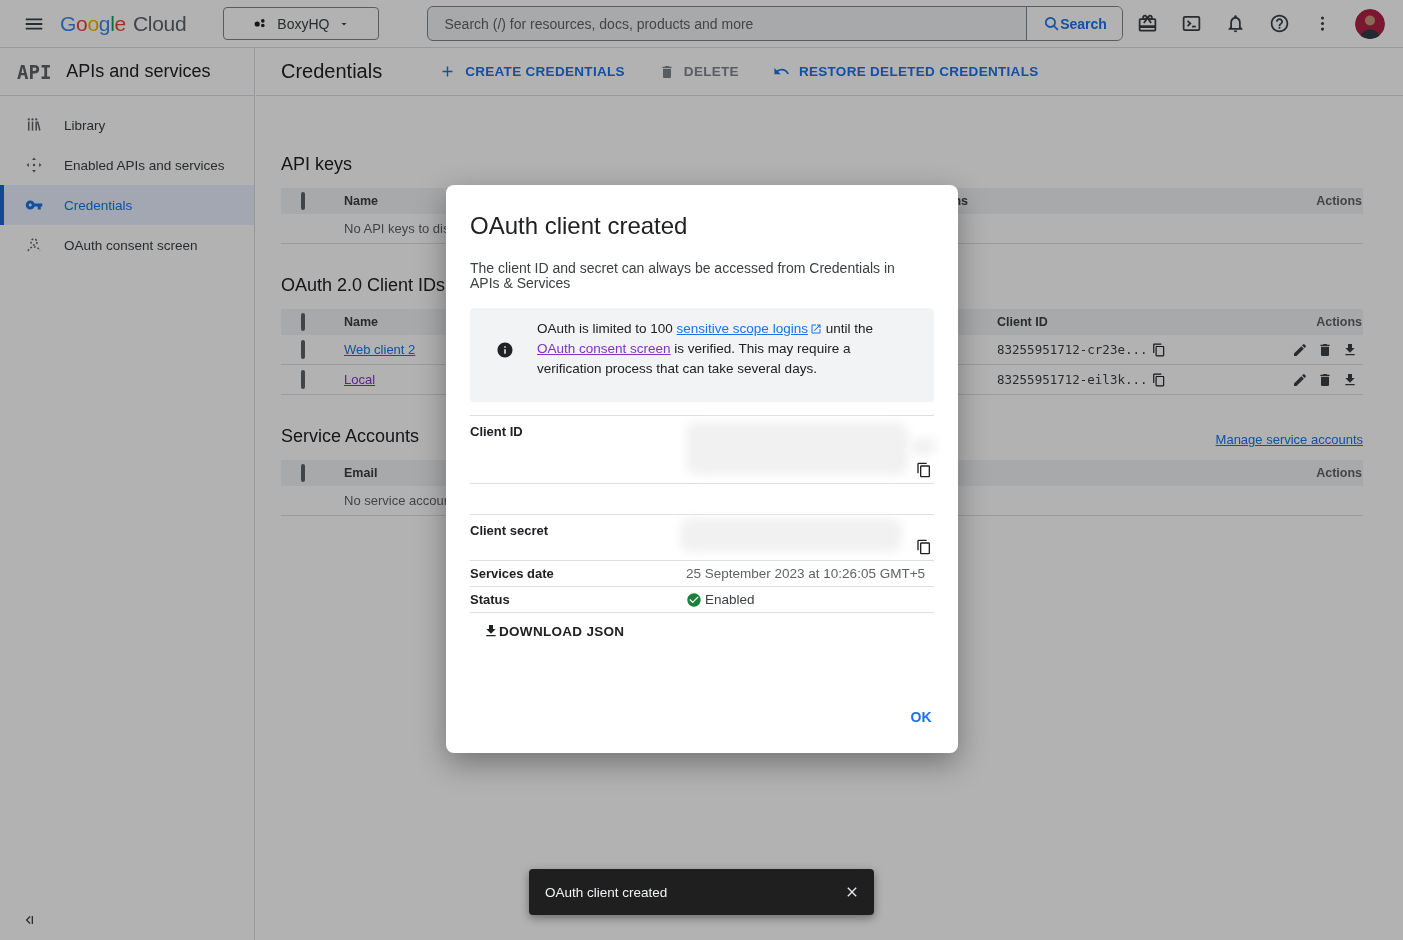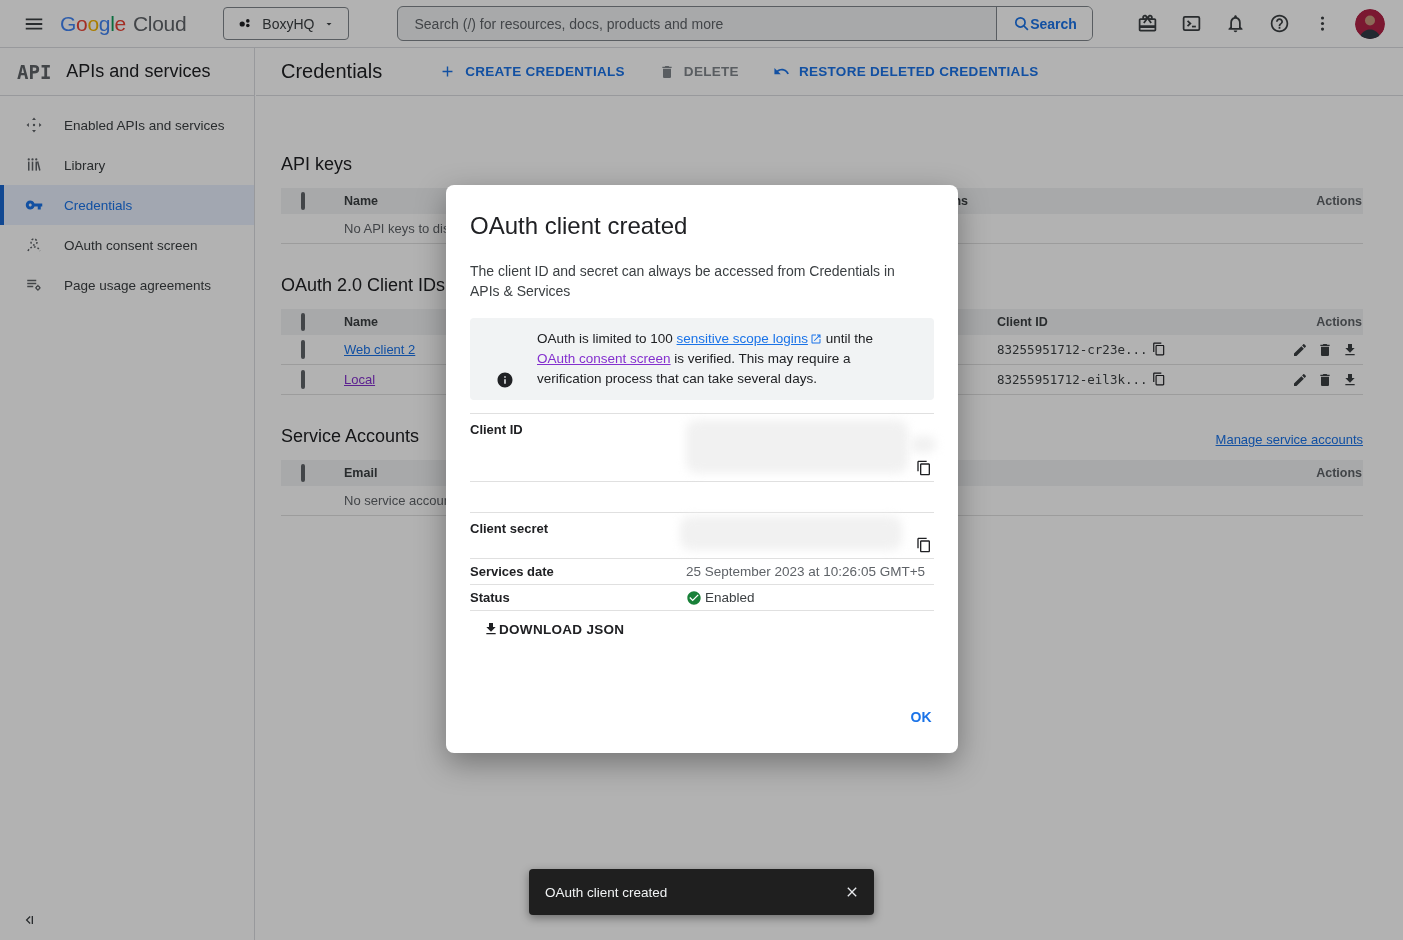--- a/index.html
+++ b/index.html
@@ -11,21 +11,21 @@
   
   .topbar{position:absolute;top:0;left:0;right:0;height:48px;background:#fff;
           border-bottom:1px solid #dadce0;display:flex;align-items:center;z-index:1}
   .icon-btn{background:none;border:0;cursor:pointer;color:#3c4043;display:flex;align-items:center;justify-content:center}
   .hamburger{margin-left:14px;width:40px;height:40px}
   .gc-logo{margin-left:6px;display:flex;align-items:baseline;font-size:21px;letter-spacing:-.3px}
   .gc-logo .gl{font-weight:500}
   .c-b{color:#4285F4}.c-r{color:#EA4335}.c-y{color:#F4B400}.c-g{color:#0F9D58}
   .gc-cloud{color:#5f6368;margin-left:7px;font-weight:400}
   .project{margin-left:37px;height:33px;border:1px solid #80868b;border-radius:4px;background:#fff;
-           display:flex;align-items:center;padding:0 13px;gap:9px;font-size:14px;color:#3c4043;cursor:pointer}
+           display:flex;align-items:center;padding:0 28px;gap:9px;font-size:14px;color:#3c4043;cursor:pointer}
   .searchbar{margin-left:48px;width:696px;height:35px;border:1px solid #80868b;border-radius:6px;
              background:#f1f3f4;display:flex;align-items:stretch;overflow:hidden}
   .searchbar input{flex:1;border:0;background:transparent;font-size:14px;color:#7f1d1d;
                    padding:0 16px;outline:none;font-family:"Liberation Sans",sans-serif}
   .searchbar input::placeholder{color:#5f6368}
   .search-btn{width:96px;background:#fff;border:0;border-left:1px solid #80868b;display:flex;
               align-items:center;justify-content:center;color:#1a73e8;font-weight:700;
               font-size:14px;cursor:pointer}
   .topbar-icons{margin-left:auto;margin-right:18px;display:flex;align-items:center;gap:23px}
   .avatar{width:30px;height:30px;border-radius:50%;overflow:hidden;border:0;padding:0;cursor:pointer;background:none}
@@ -69,32 +69,32 @@
         font-size:13px;color:#3c4043;position:relative}
   .g2{grid-template-columns:44px 1fr}
   .g4{grid-template-columns:44px 672px 1fr}
   .cell-cb{padding-left:20px}
   .cell-name{padding-left:19px}
   .checkbox{width:17px;height:17px;border:2px solid #5f6368;border-radius:2px;background:transparent;cursor:pointer}
   .empty-txt{grid-column:2;padding-left:19px;color:#5f6368}
   .th-actions{position:absolute;right:1px;top:0;bottom:0;display:flex;align-items:center;color:#5f6368;font-weight:700}
   .th-restr{position:absolute;right:395px;top:0;bottom:0;display:flex;align-items:center;font-weight:700;color:#3c4043;white-space:nowrap}
   .mono{font-family:"DejaVu Sans Mono",monospace;font-size:12.5px;color:#3c4043}
-  .cid-cell{display:flex;align-items:flex-start;gap:4px}
+  .cid-cell{display:flex;align-items:flex-end;gap:4px}
   .copy-btn{color:#202124}
   .row-actions{position:absolute;right:5px;top:0;bottom:0;display:flex;align-items:center;gap:9px;color:#3c4043}
 
   
   .overlay{position:absolute;inset:0;background:rgba(0,0,0,.30);z-index:40}
   .dialog{position:absolute;left:446px;top:185px;width:512px;height:568px;background:#fff;
           border-radius:8px;box-shadow:0 10px 30px rgba(0,0,0,.35);z-index:50;padding:24px}
   .dlg-title{font-size:24px;font-weight:400;color:#202124;margin-top:3px}
-  .dlg-sub{margin-top:21px;font-size:14px;line-height:20px;color:#3c4043;width:442px}
-  .notice{margin-top:17px;background:#f1f3f4;border-radius:4px;padding:11px 16px 11px 26px;
-          display:flex;gap:23px;align-items:flex-end}
+  .dlg-sub{margin-top:21px;font-size:14px;line-height:15px;color:#3c4043;width:442px}
+  .notice{margin-top:17px;background:#f1f3f4;border-radius:4px;padding:11px 16px 23px 26px;
+          display:flex;gap:23px;align-items:center}
   .notice-ic{margin-top:2px;color:#202124;flex:none}
   .notice-text{font-size:13.5px;line-height:20px;color:#202124;width:376px}
   .hr{border-top:1px solid #e0e0e0}
   .kv-row{display:grid;grid-template-columns:216px 1fr;position:relative}
   .kv-label{font-size:13px;font-weight:700;color:#202124}
   .kv-val{font-size:13.5px;color:#5f6368}
   .row-cid{height:67px}
   .row-cid .kv-label{padding-top:8px}
   .row-gap{height:30px}
   .row-sec{height:45px}
@@ -203,73 +203,56 @@
 
   <aside class="sidebar">
     <div class="sb-head">
       <span class="api-logo">API</span>
       <span class="sb-title">APIs and services</span>
     </div>
     <nav class="sb-nav">
       <div class="nav-item">
         <span class="nicon">
           <svg width="18" height="18" viewBox="0 0 24 24" fill="currentColor">
-              <path d="M12 2l2.6 3.2h-5.2L12 2zm0 20l-2.6-3.2h5.2L12 22zM2 12l3.2-2.6v5.2L2 12zm20 0l-3.2 2.6V9.4L22 12z"></path>
-              <circle cx="12" cy="12" r="1.6"></circle>
-            </svg>
-        </span>
-        <span>Enabled APIs and services</span>
-      </div>
-      <div class="nav-item">
-        <span class="nicon">
-          <svg width="18" height="18" viewBox="0 0 24 24" fill="currentColor">
               <circle cx="5" cy="4.5" r="1.5"></circle>
               <circle cx="10" cy="4.5" r="1.5"></circle>
               <circle cx="15" cy="4.5" r="1.5"></circle>
               <rect x="4" y="7.5" width="2" height="12"></rect>
               <rect x="9" y="7.5" width="2" height="12"></rect>
               <rect x="14" y="7.5" width="2" height="12"></rect>
               <rect x="17.2" y="7.2" width="2" height="12.4" transform="rotate(-14 18 13)"></rect>
             </svg>
         </span>
         <span>Library</span>
       </div>
+      <div class="nav-item">
+        <span class="nicon">
+          <svg width="18" height="18" viewBox="0 0 24 24" fill="currentColor">
+              <path d="M12 2l2.6 3.2h-5.2L12 2zm0 20l-2.6-3.2h5.2L12 22zM2 12l3.2-2.6v5.2L2 12zm20 0l-3.2 2.6V9.4L22 12z"></path>
+              <circle cx="12" cy="12" r="1.6"></circle>
+            </svg>
+        </span>
+        <span>Enabled APIs and services</span>
+      </div>
       <div class="nav-item selected">
         <span class="nicon">
           <svg width="18" height="18" viewBox="0 0 24 24" fill="currentColor">
               <path d="M12.65 10C11.83 7.67 9.61 6 7 6c-3.31 0-6 2.69-6 6s2.69 6 6 6c2.61 0 4.83-1.67 5.65-4H17v4h4v-4h2v-4H12.65zM7 14c-1.1 0-2-.9-2-2s.9-2 2-2 2 .9 2 2-.9 2-2 2z"></path>
             </svg>
         </span>
         <span>Credentials</span>
       </div>
       <div class="nav-item">
         <span class="nicon">
           <svg width="18" height="18" viewBox="0 0 24 24" fill="none" stroke="currentColor" stroke-width="2" stroke-dasharray="2.5 2.5">
               <circle cx="12" cy="8" r="4"></circle>
               <path d="M4 20c1.5-4 5-5.5 8-5.5s6.5 1.5 8 5.5"></path>
             </svg>
         </span>
         <span>OAuth consent screen</span>
-      </div>
-      <div class="nav-item">
-        <span class="nicon">
-          <svg width="18" height="18" viewBox="0 0 24 24" fill="currentColor">
-              <rect x="3" y="5" width="12" height="2"></rect>
-              <rect x="3" y="9" width="12" height="2"></rect>
-              <rect x="3" y="13" width="8" height="2"></rect>
-              <g fill="none" stroke="currentColor" stroke-width="1.6">
-                <circle cx="17.2" cy="15.8" r="2.3"></circle>
-                <line x1="17.2" y1="11.8" x2="17.2" y2="13.2"></line>
-                <line x1="17.2" y1="18.4" x2="17.2" y2="19.8"></line>
-                <line x1="13.6" y1="15.8" x2="14.9" y2="15.8"></line>
-                <line x1="19.5" y1="15.8" x2="20.8" y2="15.8"></line>
-              </g>
-            </svg>
-        </span>
-        <span>Page usage agreements</span>
       </div>
     </nav>
     <button class="icon-btn collapse-btn">
       <svg width="16" height="16" viewBox="0 0 24 24" fill="currentColor">
           <path d="M11.5 6L5.5 12l6 6 1.4-1.4L8.3 12l4.6-4.6z"></path>
           <rect x="14.5" y="6" width="2" height="12"></rect>
         </svg>
     </button>
   </aside>
 

